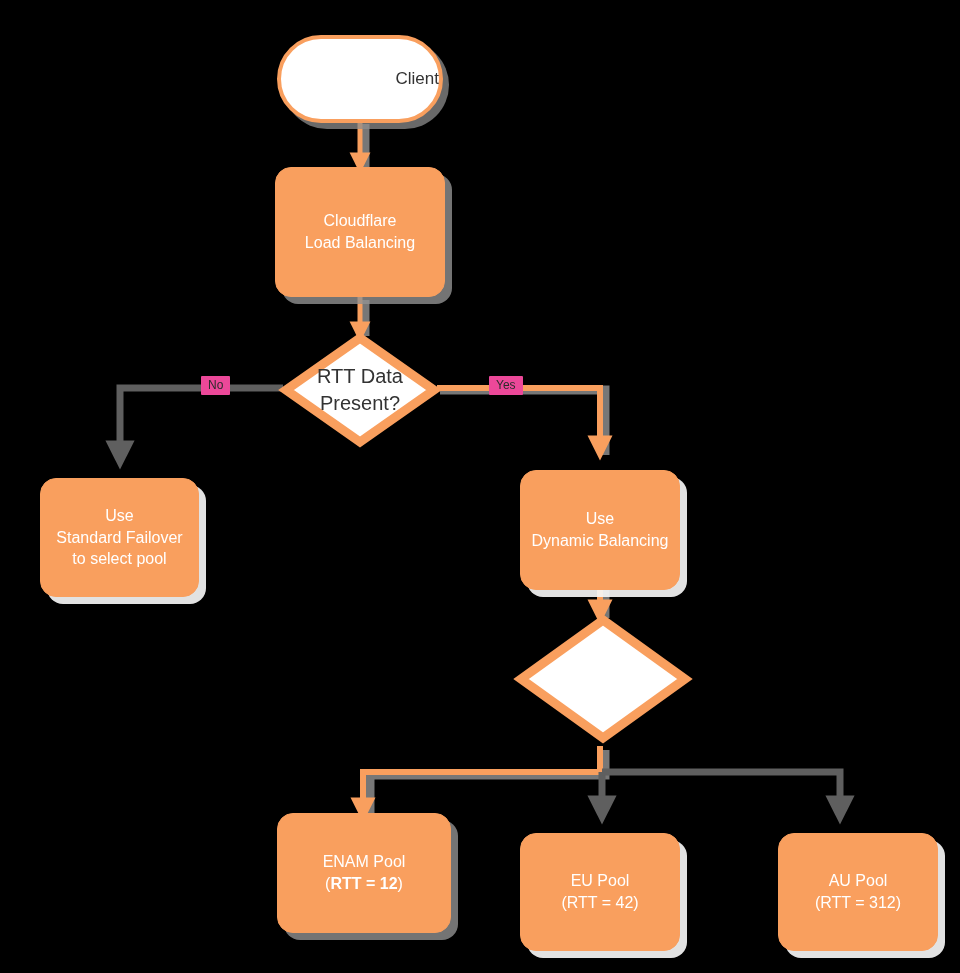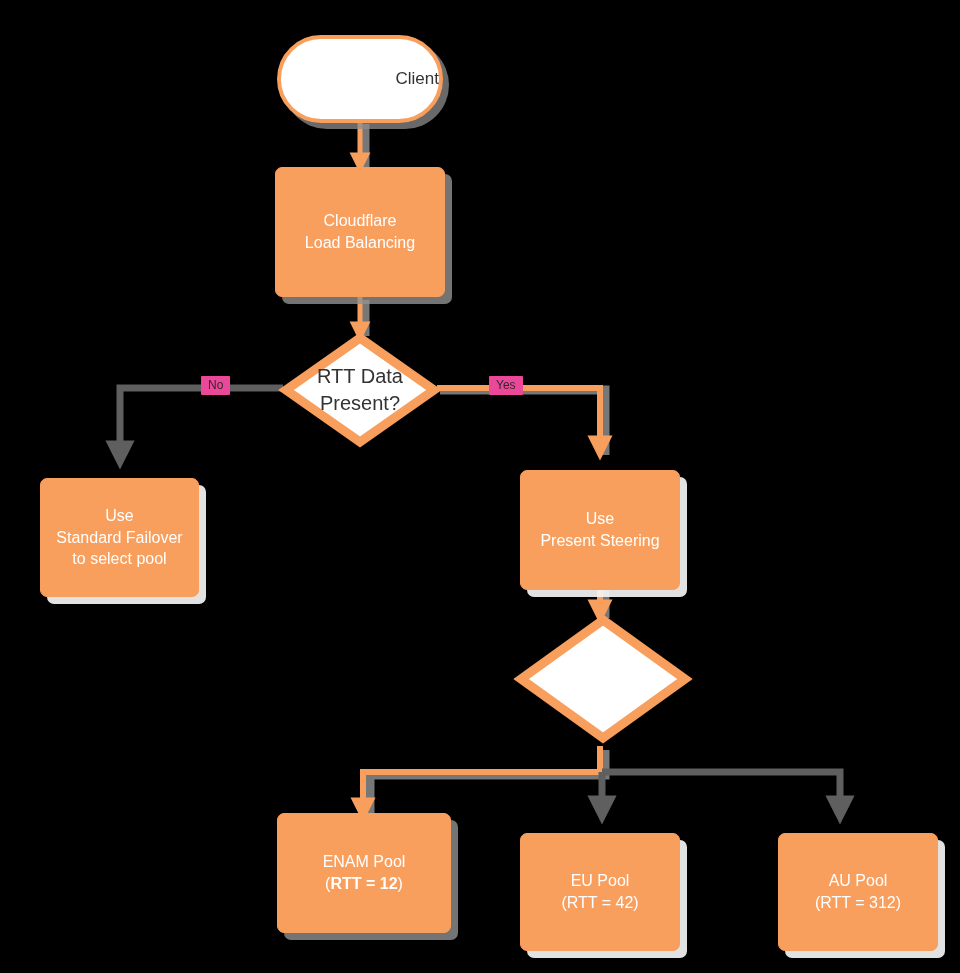--- a/index.html
+++ b/index.html
@@ -36,21 +36,21 @@
     border-radius: 60px;
     color: #333333;
     font-size: 17px;
     box-shadow: 6px 6px 0 0 rgba(140,140,140,0.75);
     justify-content: flex-end;
   }
   
   .n-process {
     background: #F99F5E;
     border: 1px solid #F99F5E;
-    border-radius: 7px;
+    border-radius: 16px;
     color: #ffffff;
     font-size: 16px;
     line-height: 1.35;
     box-shadow: 7px 7px 0 0 rgba(145,145,145,0.8);
   }
   .n-process.shadow-light {
     box-shadow: 7px 7px 0 0 rgba(245,245,245,0.92);
     margin-top: 20px;
   }
   
@@ -165,21 +165,21 @@
   <div>
     <span class="lbl-line">Use</span>
     <span class="lbl-line">Standard Failover</span>
     <span class="lbl-line">to select pool</span>
   </div>
 </div>
 
 <div class="node n-process shadow-light" style="left:520px; top:450px; width:160px; height:120px;">
   <div>
     <span class="lbl-line">Use</span>
-    <span class="lbl-line">Present Steering</span>
+    <span class="lbl-line">Dynamic Balancing</span>
   </div>
 </div>
 
 <div class="node n-decision" style="left:513px; top:612px; width:180px; height:134px;">
   <svg class="dia-shape" viewBox="0 0 180 134" preserveAspectRatio="none">
     <polygon points="90,8 172,67 90,126 8,67" fill="#ffffff" stroke="#F99F5E" stroke-width="9"></polygon>
   </svg>
 </div>
 
 <div class="node n-process" style="left:277px; top:813px; width:174px; height:120px;">

